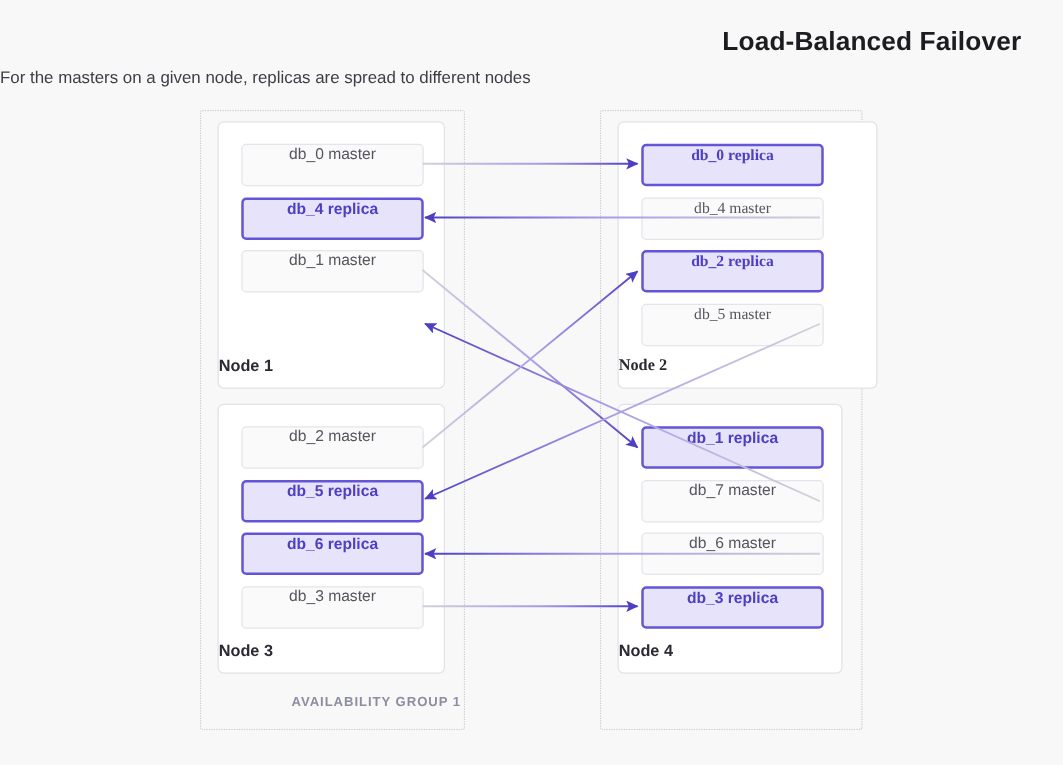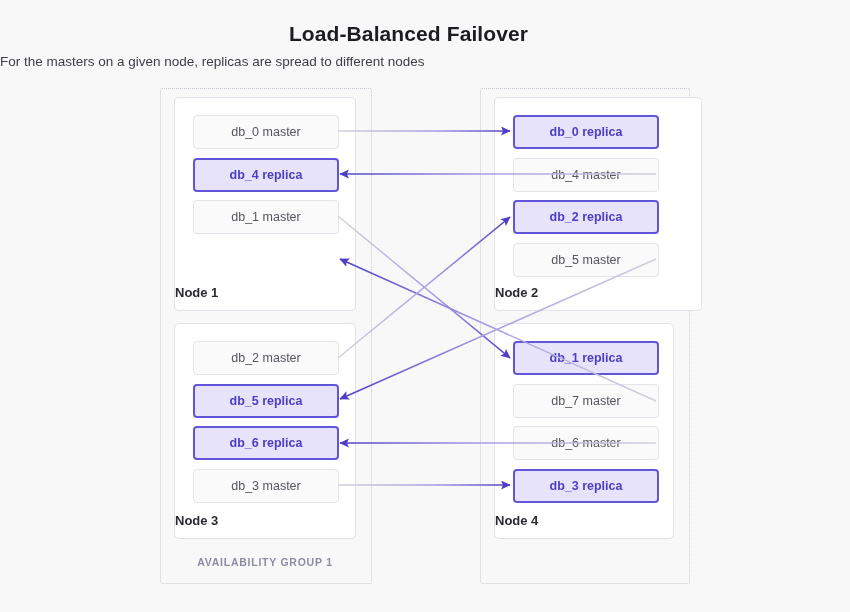--- a/index.html
+++ b/index.html
@@ -18,21 +18,21 @@
     width: 850px;
     height: 612px;
   }
 
   
   #title {
     position: absolute;
     top: 22px;
     left: 0;
     width: 817px;
-    text-align: center;
+    text-align: right;
     font-size: 21px;
     font-weight: bold;
     color: #1c1c21;
     letter-spacing: 0.1px;
   }
   #subtitle {
     position: absolute;
     top: 54px;
     left: 0;
     width: 850px;
@@ -51,34 +51,35 @@
   #ag1-box { left: 160px; top: 88px; width: 210px; height: 494px; }
   #ag2-box { left: 480px; top: 88px; width: 208px; height: 494px; }
 
   .ag-label {
     position: absolute;
     text-align: center;
     font-size: 10.5px;
     font-weight: bold;
     letter-spacing: 0.75px;
     color: #8d8da0;
+    padding-left: 36px;
   }
   #ag1-label { left: 160px; top: 556px; width: 210px; }
   #ag2-label { left: 480px; top: 556px; width: 208px; }
 
   
   .node-card {
     position: absolute;
     background: #ffffff;
     border: 1px solid #e2e2e8;
     border-radius: 5px;
     box-sizing: border-box;
   }
   #node-1 { left: 174px; top: 97px; width: 182px; height: 214px; }
-  #node-2 { left: 494px; top: 97px; width: 208px; height: 214px; }
+  #node-2 { left: 494px; top: 97px; width: 208px; height: 214px; font-family: Liberation Serif, serif; }
   #node-3 { left: 174px; top: 323px; width: 182px; height: 216px; }
   #node-4 { left: 494px; top: 323px; width: 180px; height: 216px; }
 
   .node-label {
     position: absolute;
     bottom: 10px;
     left: 0;
     width: 100%;
     text-align: left;
     font-size: 13px;
@@ -88,21 +89,20 @@
 
   
   .db-box {
     position: absolute;
     left: 18px;
     width: 146px;
     height: 34px;
     box-sizing: border-box;
     border-radius: 4px;
     display: flex;
-    align-items: center;
     justify-content: center;
     font-size: 12.5px;
   }
   .db-box.master {
     background: #fafafa;
     border: 1px solid #e4e4ea;
     color: #55555f;
     font-weight: normal;
   }
   .db-box.replica {

